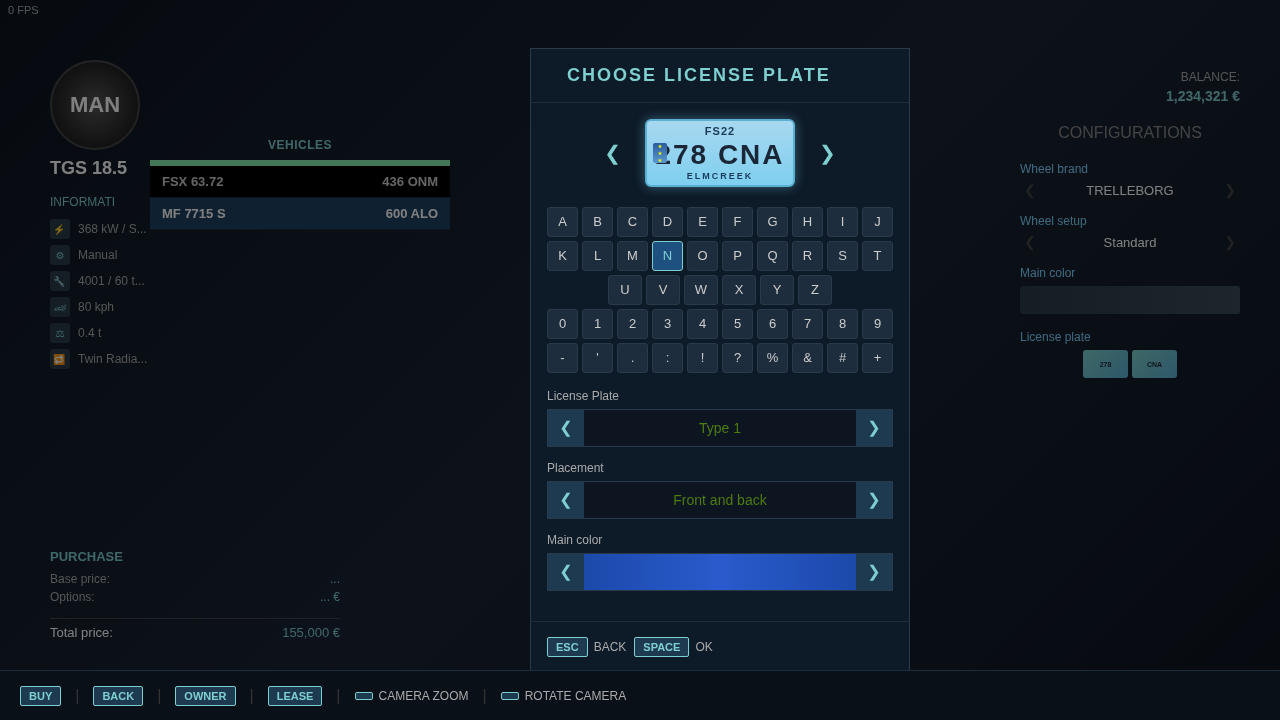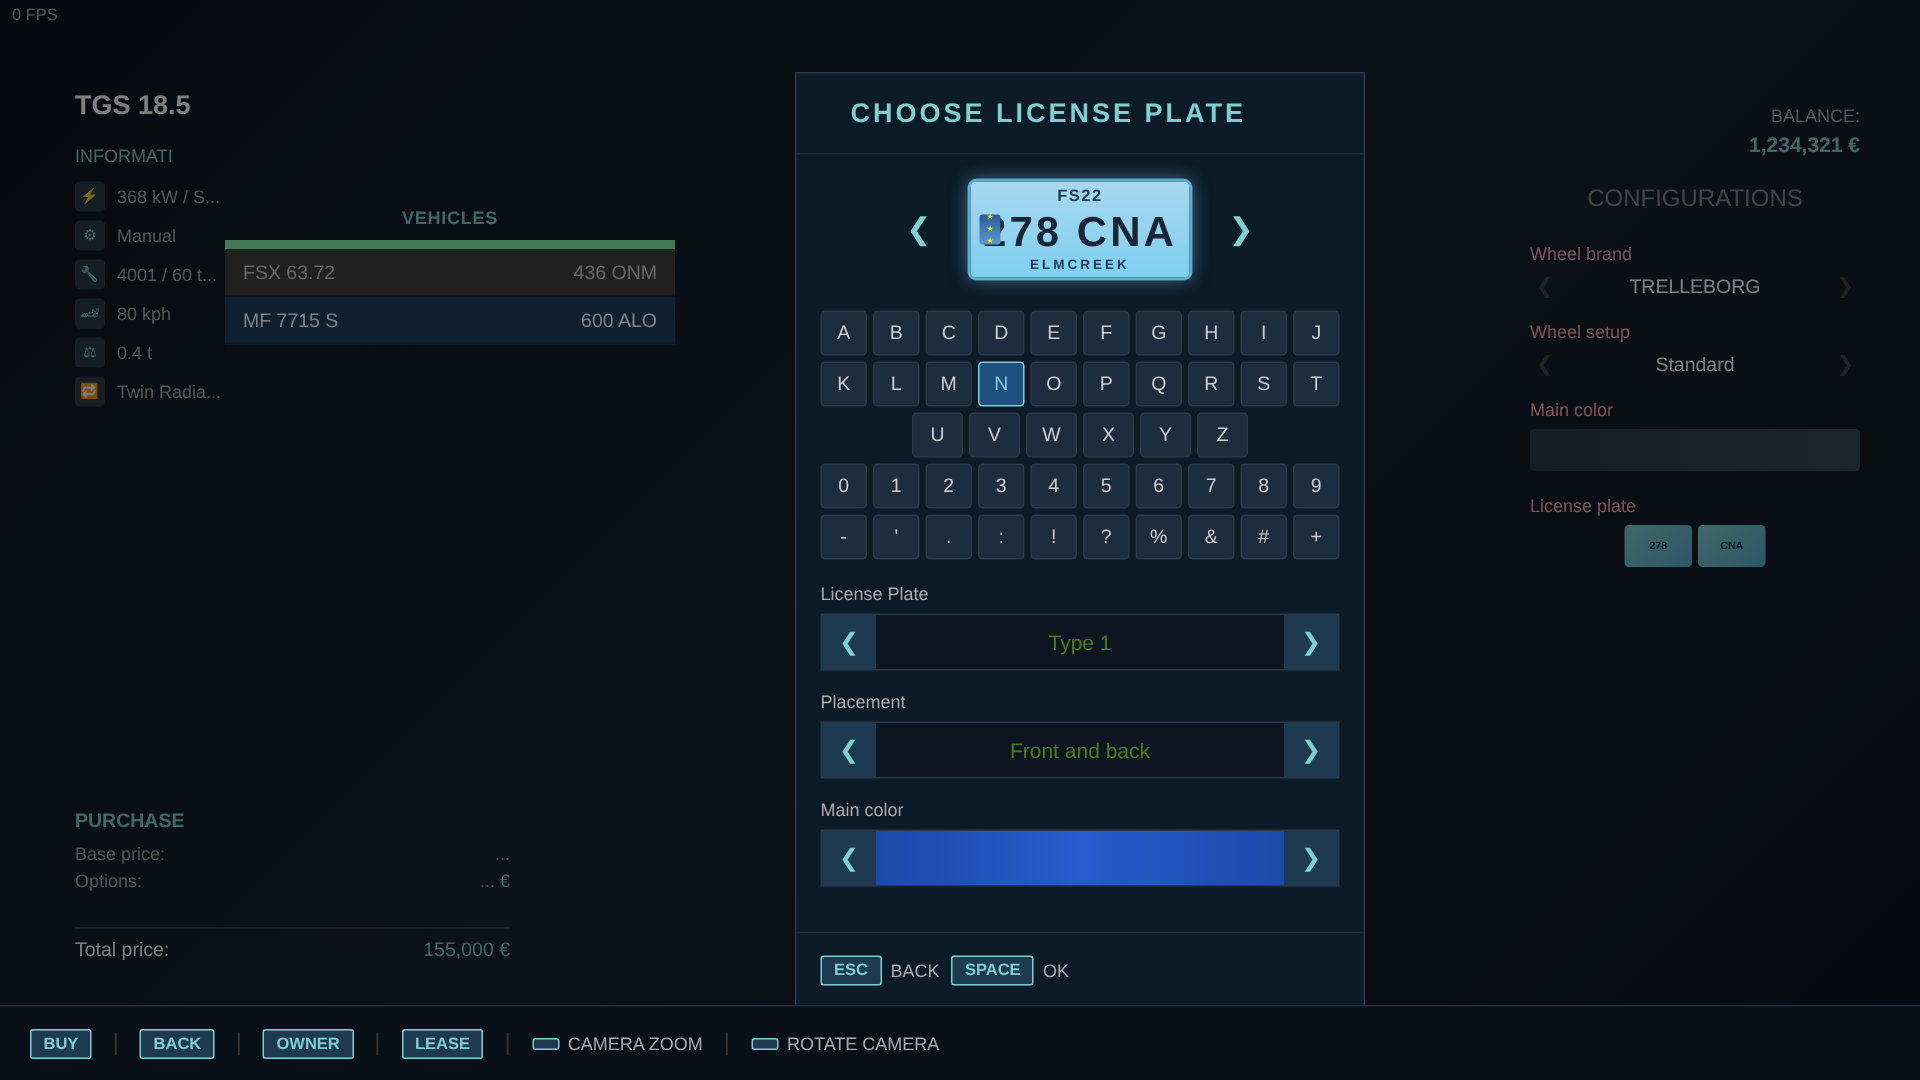--- a/index.html
+++ b/index.html
@@ -105,21 +105,21 @@
       display: flex;
       justify-content: space-between;
       font-size: 12px;
       margin-bottom: 4px;
       color: #aaa;
     }
 
     .purchase-total {
       border-top: 1px solid #444;
       padding-top: 6px;
-      margin-top: 24px;
+      margin-top: 14px;
       display: flex;
       justify-content: space-between;
       color: #fff;
       font-size: 13px;
     }
 
     .purchase-value {
       color: #7ecfcf;
     }
 
@@ -147,21 +147,22 @@
       text-transform: uppercase;
       cursor: pointer;
       letter-spacing: 0.5px;
     }
 
     .tab-btn.active {
       border-bottom: 2px solid #7ecfcf;
     }
 
     .vehicle-list {
-      background: #404040;
+      background: #000000;
+      font-weight: bold;
     }
 
     .vehicle-row {
       display: flex;
       justify-content: space-between;
       padding: 8px 12px;
       font-size: 13px;
       color: #ccc;
       border-bottom: 1px solid #1e2d3d;
       cursor: pointer;
@@ -201,21 +202,21 @@
       text-transform: uppercase;
       text-align: center;
       margin-bottom: 20px;
     }
 
     .config-item {
       margin-bottom: 16px;
     }
 
     .config-label {
-      color: #fca5a5;
+      color: #7dd3fc;
       font-size: 12px;
       margin-bottom: 6px;
     }
 
     .config-control {
       display: flex;
       align-items: center;
       justify-content: flex-end;
     }
 
@@ -502,20 +503,21 @@
     }
   </style>
 </head>
 <body>
 
 <div class="bg-overlay"></div>
 
 <div class="fps">0 FPS</div>
 
 <div class="left-sidebar">
+  <div class="man-logo">MAN</div>
   <div class="vehicle-name">TGS 18.5</div>
   <div class="info-label">INFORMATI</div>
   <div class="info-item">
     <div class="info-icon">⚡</div>
     <span>368 kW / S...</span>
   </div>
   <div class="info-item">
     <div class="info-icon">⚙</div>
     <span>Manual</span>
   </div>

